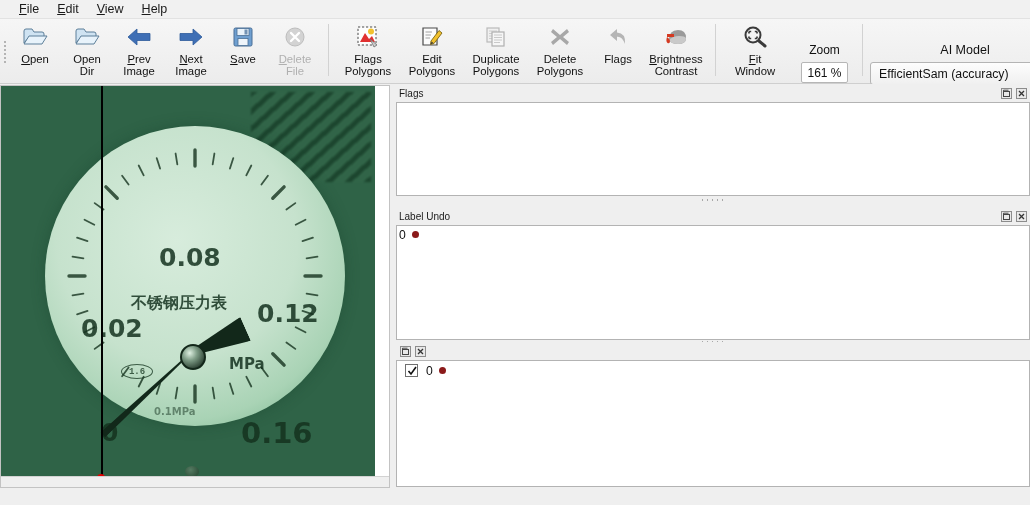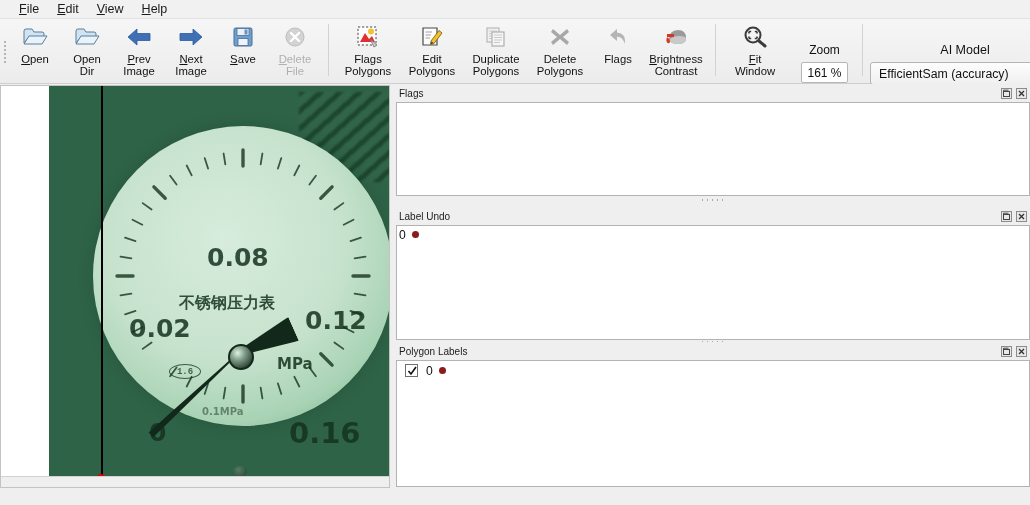--- a/index.html
+++ b/index.html
@@ -111,42 +111,41 @@
     background: #ffffff;
     overflow: hidden;
   }
   .photo {
     position: absolute; left: 0; top: 0;
     width: 374px; height: 390px;
     background:
       radial-gradient(ellipse 150px 148px at 193px 190px, #cfe6d6 0%, #bcdcc6 42%, #8fc4a2 66%, #4f8f6a 80%, #2f6347 92%),
       linear-gradient(150deg, #2f5d3f 0%, #27543a 40%, #1e4630 100%);
     overflow: hidden;
-    margin-left: 48px;
   }
   .dial {
     position: absolute;
     left: 44px; top: 40px;
     width: 300px; height: 300px;
     border-radius: 50%;
     background: radial-gradient(circle at 44% 38%, #d7ecdc 0%, #c6e2cd 48%, #a9d3b5 72%, #7fb894 88%, #5d9a77 100%);
     box-shadow: 0 0 14px rgba(20,60,40,0.35);
   }
   .dialtext {
     position: absolute;
     font-family: "DejaVu Sans", sans-serif;
     font-weight: bold;
     color: #14321f;
     opacity: 0.85;
     filter: blur(0.5px);
     user-select: none;
   }
   .t008 { left: 158px; top: 157px; font-size: 25px; }
   .t004 { left: 80px; top: 228px; font-size: 25px; }
-  .t012 { left: 256px; top: 220px; font-size: 25px; }
+  .t012 { left: 256px; top: 213px; font-size: 25px; }
   .t016 { left: 240px; top: 330px; font-size: 29px; }
   .t0   { left: 100px; top: 332px; font-size: 25px; }
   .tcn  { left: 130px; top: 207px; font-size: 16px; letter-spacing: 0px; }
   .tmpa { left: 228px; top: 269px; font-size: 15px; }
   .tsm  { left: 153px; top: 320px; font-size: 10px; opacity: 0.5; }
   .badge16 {
     position: absolute; left: 120px; top: 278px;
     width: 32px; height: 15px;
     border: 1.5px solid #1b3b25; border-radius: 50%;
     font-size: 9px; color: #1b3b25;
@@ -594,21 +593,20 @@
       </div>
     </div>
   </div>
 
   <div class="splitter" style="position:absolute;left:396px;top:338px;width:634px;">
       <i></i>
     </div>
 
   <div class="dock" style="top:342px;">
     <div class="dock-title">
-      <span class="ttl">Polygon Labels</span>
       <span class="dock-btn">
         <svg width="11" height="11" viewBox="0 0 11 11">
             <rect x="0.5" y="0.5" width="10" height="10" fill="#e8e8e8" stroke="#8c8c8c"></rect>
             <rect x="2.5" y="3.5" width="6" height="5" fill="none" stroke="#444"></rect>
             <path d="M2.5 3.5 L2.5 2.2 L7.5 2.2" stroke="#444" fill="none"></path>
           </svg>
       </span>
       <span class="dock-btn">
         <svg width="11" height="11" viewBox="0 0 11 11">
             <rect x="0.5" y="0.5" width="10" height="10" fill="#e8e8e8" stroke="#8c8c8c"></rect>

